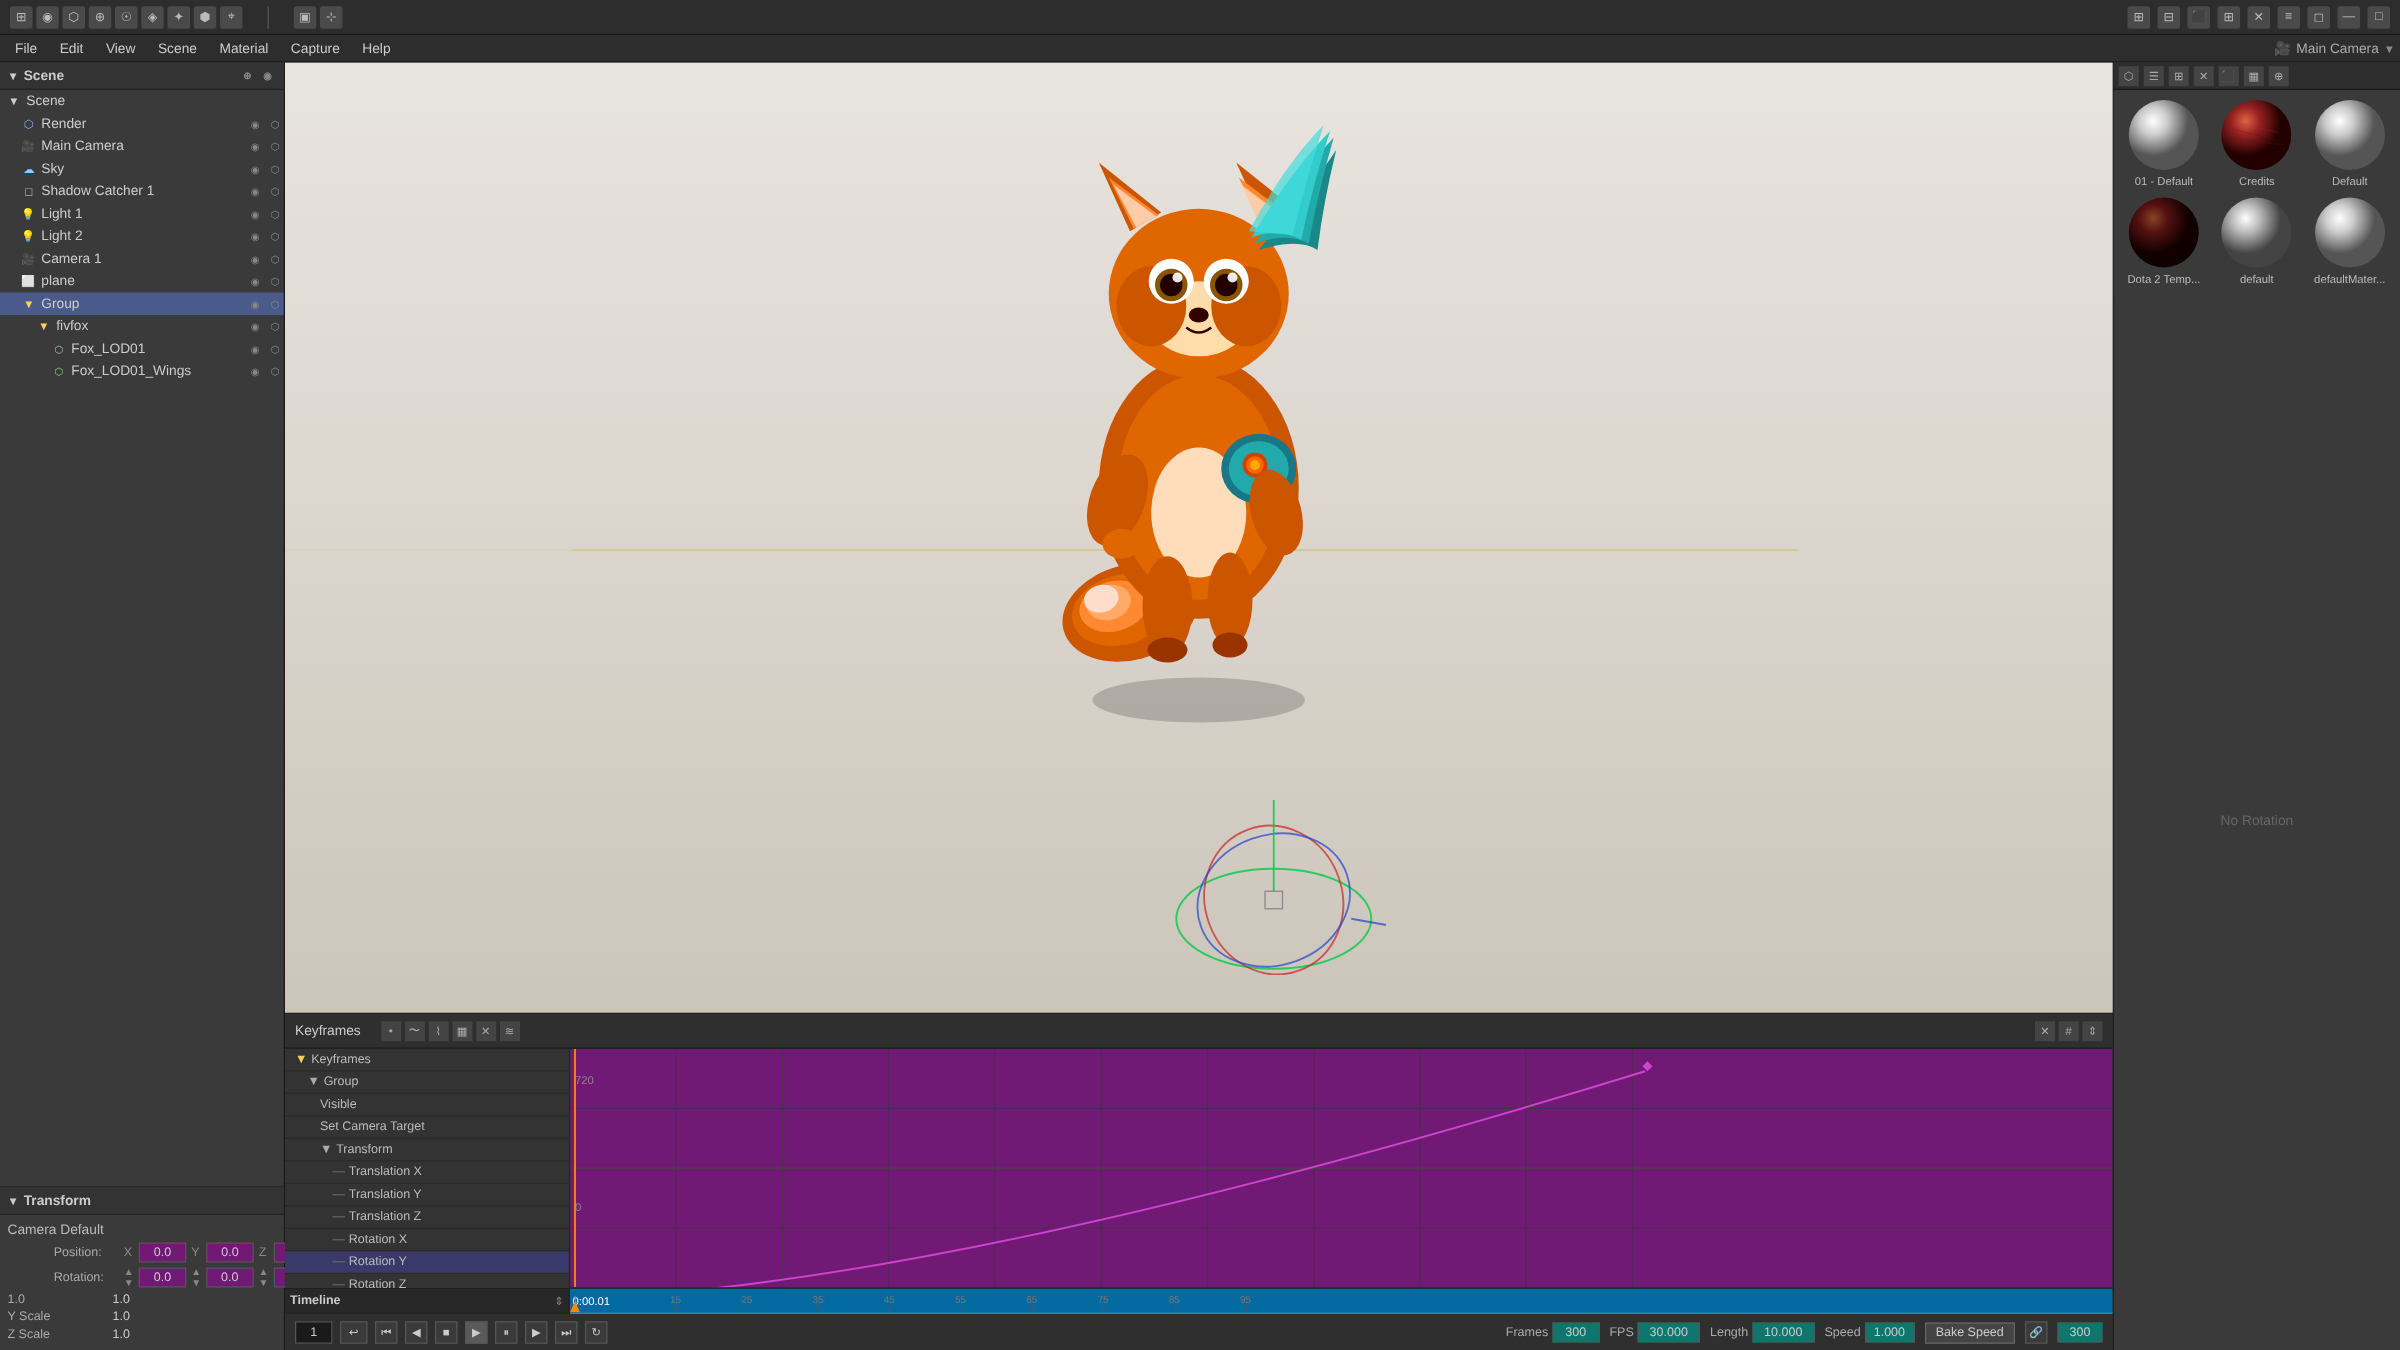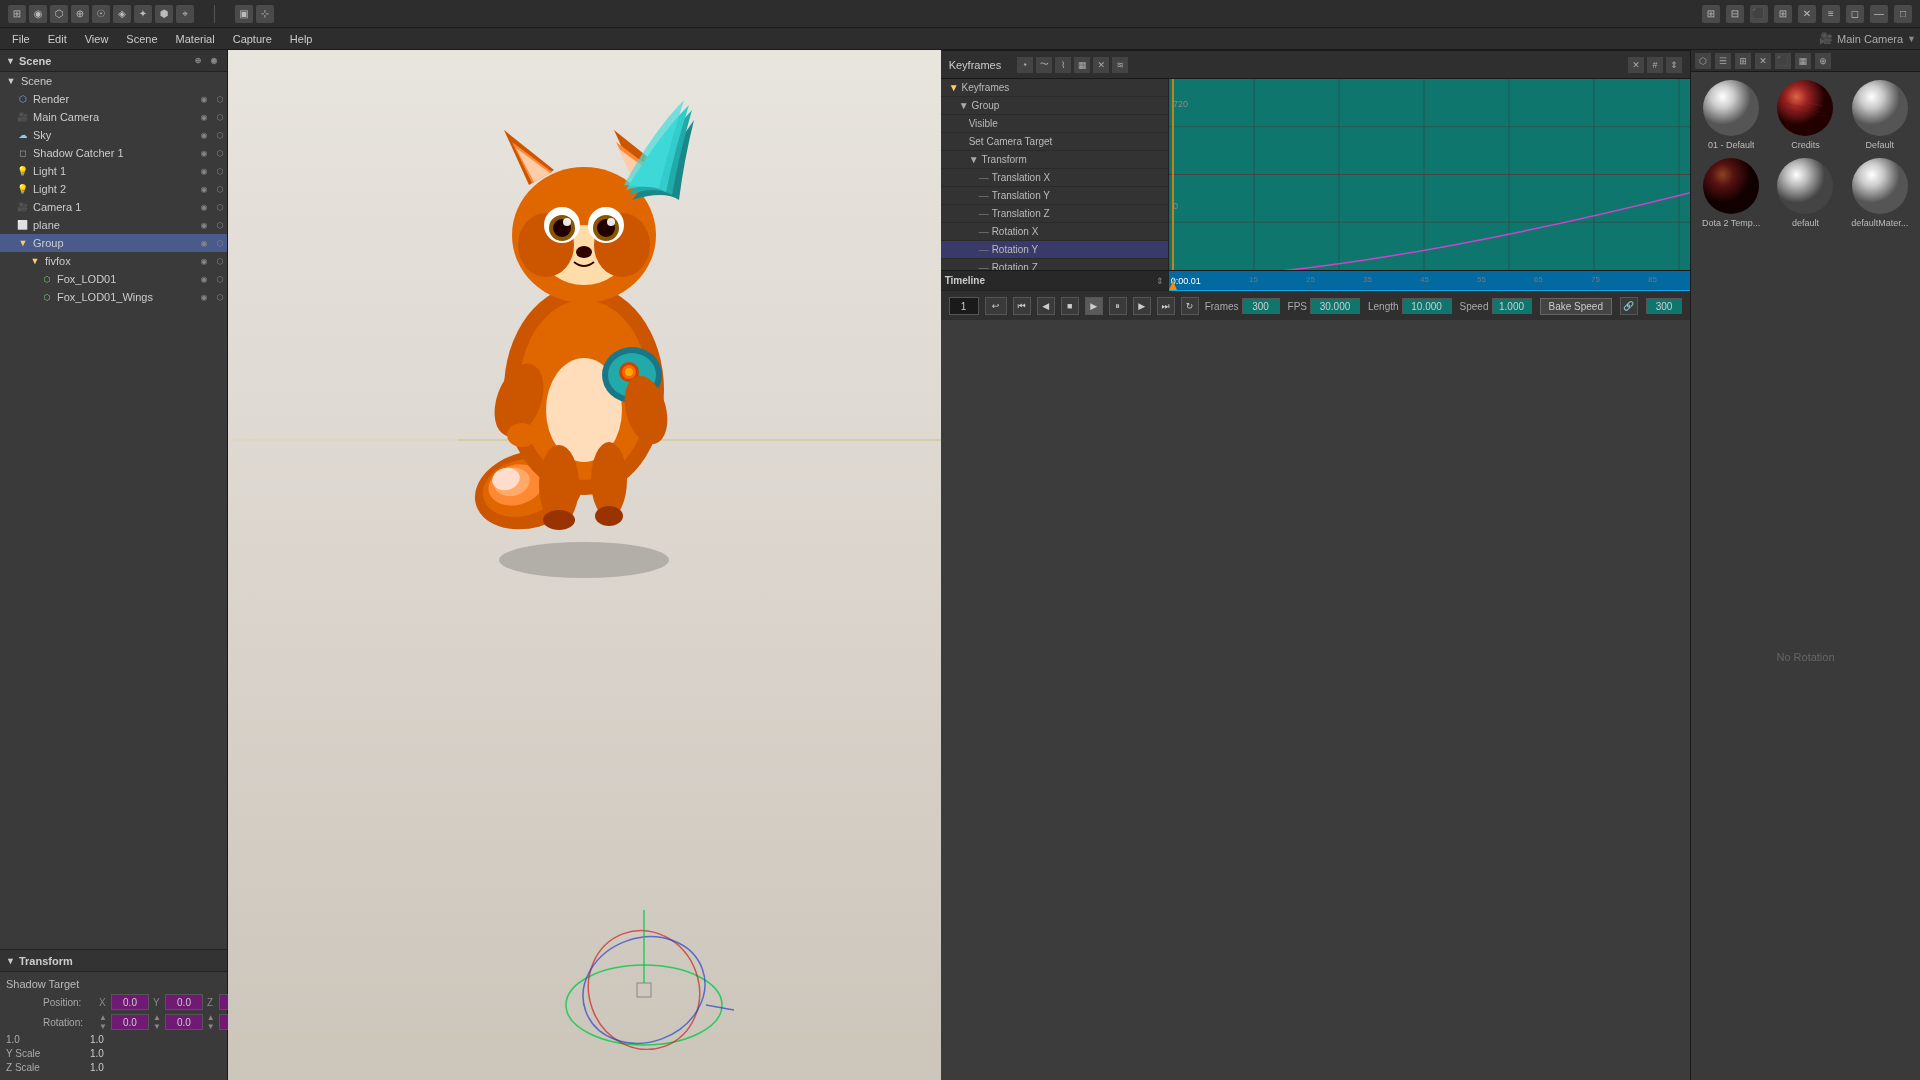--- a/index.html
+++ b/index.html
@@ -4,21 +4,21 @@
   <style>
     * { margin: 0; padding: 0; box-sizing: border-box; }
     body { width: 1920px; height: 1080px; overflow: hidden; background: #3c3c3c; font-family: 'Arial', sans-serif; font-size: 11px; color: #ccc; user-select: none; }
 
     
     .app { display: flex; flex-direction: column; width: 1920px; height: 1080px; }
     .top-bar { height: 28px; background: #2d2d2d; display: flex; align-items: center; padding: 0 8px; gap: 16px; border-bottom: 1px solid #1a1a1a; flex-shrink: 0; }
     .menu-bar { height: 22px; background: #2d2d2d; display: flex; align-items: center; padding: 0 4px; gap: 2px; border-bottom: 1px solid #1a1a1a; flex-shrink: 0; }
     .main-area { display: flex; flex: 1; overflow: hidden; }
     .left-panel { width: 228px; background: #3a3a3a; border-right: 1px solid #1a1a1a; display: flex; flex-direction: column; flex-shrink: 0; }
-    .center-area { flex: 1; display: flex; }
+    .center-area { flex: 1; display: flex; flex-direction: column; }
     .viewport { flex: 1; background: #e8e4de; position: relative; overflow: hidden; }
     .timeline-area { height: 270px; background: #3a3a3a; border-top: 1px solid #1a1a1a; display: flex; flex-direction: column; }
     .right-panel { width: 230px; background: #3a3a3a; border-left: 1px solid #1a1a1a; display: flex; flex-direction: column; flex-shrink: 0; }
     .top-bar-sep { width: 1px; height: 18px; background: #555; margin: 0 4px; }
 
     
     .menu-item { padding: 2px 8px; cursor: pointer; color: #ccc; font-size: 11px; }
     .camera-label { margin-left: auto; font-size: 11px; color: #aaa; display: flex; align-items: center; gap: 4px; }
 
     
@@ -47,21 +47,21 @@
     .scale-value { font-size: 10px; color: #ccc; margin-left: 4px; }
     .rotation-arrows { width: 12px; display: flex; flex-direction: column; align-items: center; font-size: 8px; color: #888; }
 
     
     .timeline-header { height: 28px; background: #2f2f2f; border-bottom: 1px solid #1a1a1a; display: flex; align-items: center; padding: 0 8px; gap: 8px; }
     .tl-icon { width: 16px; height: 16px; background: #444; display: inline-flex; align-items: center; justify-content: center; font-size: 9px; color: #aaa; cursor: pointer; }
     .tl-tracks { width: 228px; background: #333; border-right: 1px solid #222; overflow-y: auto; flex-shrink: 0; }
     .tl-track-item { height: 18px; display: flex; align-items: center; padding-left: 8px; font-size: 10px; color: #bbb; border-bottom: 1px solid #2a2a2a; cursor: pointer; white-space: nowrap; }
     .tl-track-item.selected { background: #3a3a5a; }
     .tl-track-item .tl-indent { display: inline-block; }
-    .tl-keyframe-area { flex: 1; background: #0f766e; position: relative; overflow: hidden; }
+    .tl-keyframe-area { flex: 1; background: #701a75; position: relative; overflow: hidden; }
 
     
     .timeline-bottom { height: 50px; background: #2f2f2f; border-top: 1px solid #1a1a1a; }
     .tl-controls { height: 30px; display: flex; align-items: center; padding: 0 8px; gap: 6px; }
     .tl-frame-input { width: 30px; height: 18px; background: #1a1a1a; border: 1px solid #555; color: #ccc; font-size: 10px; text-align: center; }
     .tl-control-btn { width: 18px; height: 18px; background: #3a3a3a; border: 1px solid #555; display: flex; align-items: center; justify-content: center; font-size: 9px; color: #ccc; cursor: pointer; }
     .tl-info { margin-left: auto; display: flex; align-items: center; gap: 8px; font-size: 10px; color: #aaa; }
     .tl-info-field { display: flex; align-items: center; gap: 3px; }
     .tl-info-input { width: 38px; height: 16px; background: #0f766e; border: 1px solid #555; color: #ccc; font-size: 10px; text-align: center; }
     .bake-btn { padding: 2px 8px; background: #444; border: 1px solid #666; color: #ccc; font-size: 10px; cursor: pointer; }
@@ -268,21 +268,21 @@
         </div>
 
       </div>
 
       <div class="transform-section">
         <div class="transform-header">
           <span style="font-size:9px;margin-right:4px;">▼</span>
           <span>Transform</span>
         </div>
         <div class="transform-body">
-          <div class="transform-label">Shadow Target</div>
+          <div class="transform-label">Camera Default</div>
           <div class="transform-row">
             <div class="row-label">Position:</div>
             <div class="transform-coord">
               <span class="coord-label">X</span>
               <input class="coord-input" type="text" value="0.0" style="">
             </div>
             <div class="transform-coord">
               <span class="coord-label">Y</span>
               <input class="coord-input" type="text" value="0.0" style="">
             </div>

